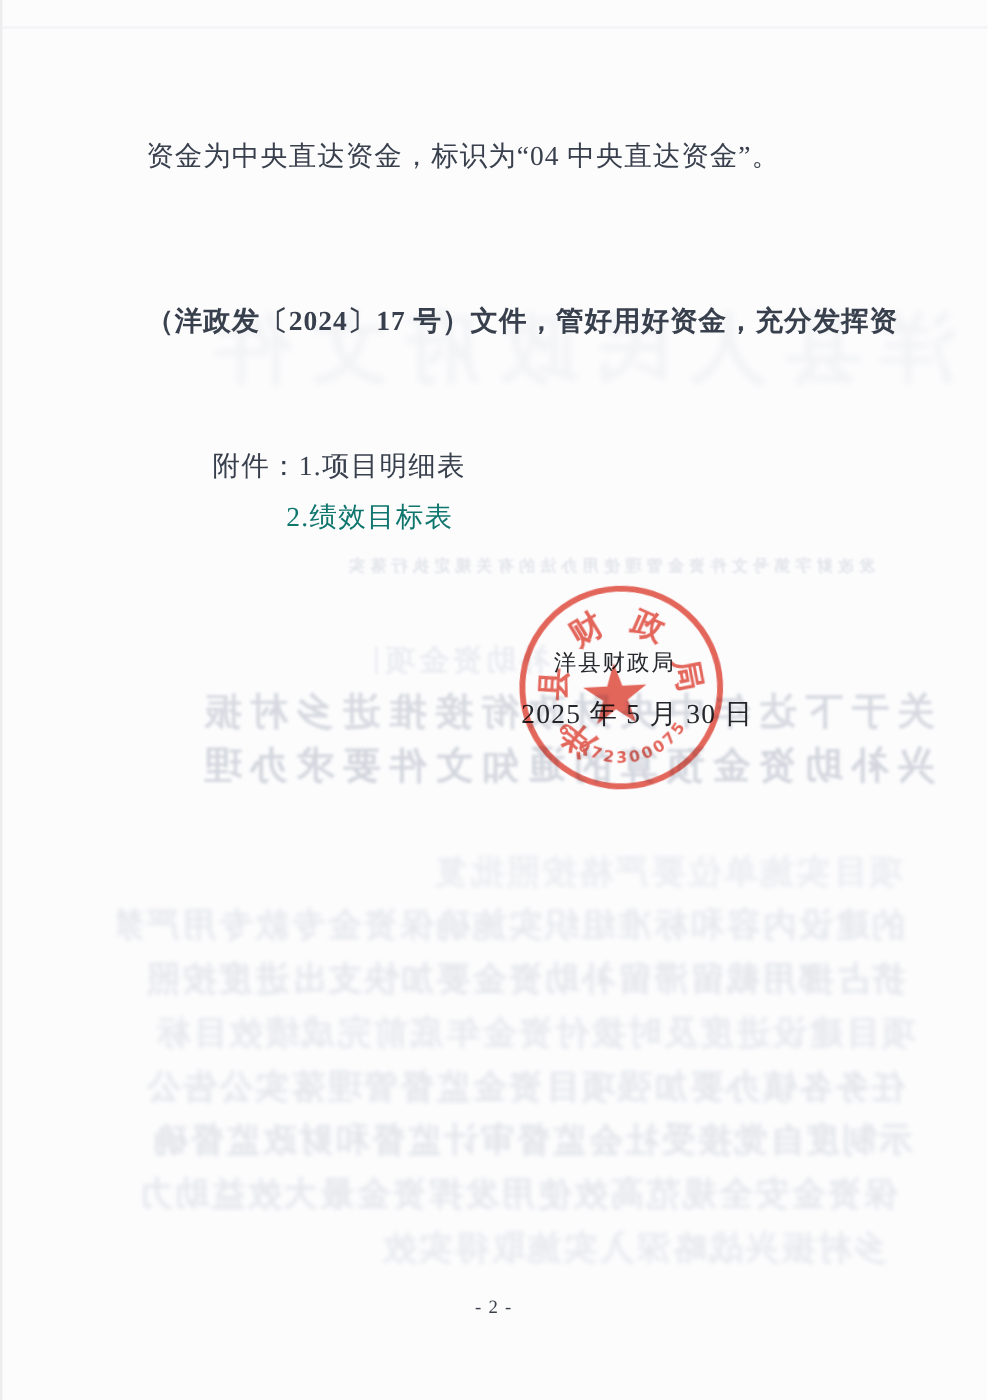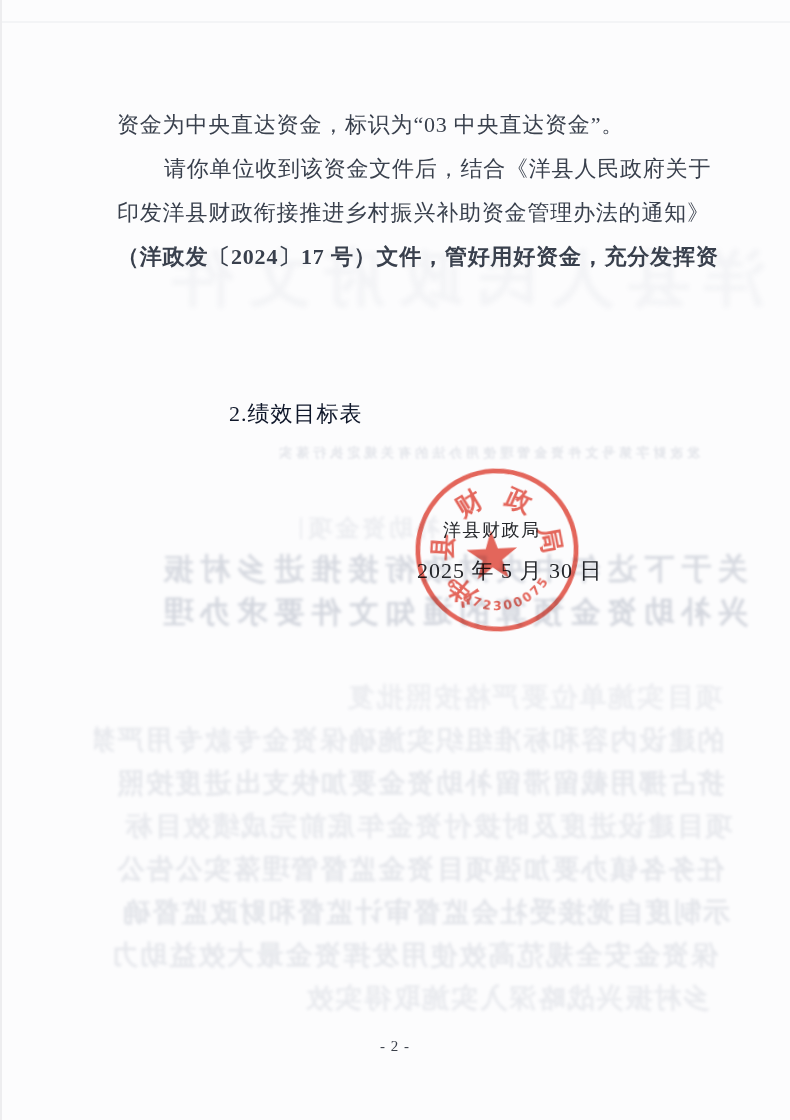--- a/index.html
+++ b/index.html
@@ -26,21 +26,21 @@
     white-space: nowrap;
     z-index: 3;
   }
   .l1 { top: 110px; }
   .l2 { top: 154px; padding-left: 47px; }
   .l3 { top: 198px; }
   .l4 { top: 242px; font-weight: bold; }
   .l5 { top: 286px; }
 
   .att1 { position: absolute; left: 170px; top: 358px; font-size: 22px; letter-spacing: 1px; color: #39404d; z-index: 3; }
-  .att2 { position: absolute; left: 229px; top: 399px; font-size: 22px; letter-spacing: 1px; color: #0f172a; z-index: 3; }
+  .att2 { position: absolute; left: 229px; top: 399px; font-size: 22px; letter-spacing: 1px; color: #0f766e; z-index: 3; }
 
   
   .sig-org  { position: absolute; left: 443px; top: 518px; font-size: 18px; letter-spacing: 1.5px; color: #26282c; z-index: 6; mix-blend-mode: multiply; }
   .sig-date { position: absolute; left: 417px; top: 556px; font-size: 22px; letter-spacing: 1px; color: #26282c; z-index: 6; mix-blend-mode: multiply; }
 
   
   .seal {
     position: absolute;
     left: 411px;
     top: 464px;
@@ -99,25 +99,24 @@
   <div class="bleed bl-d2">兴补助资金预算的通知文件要求办理</div>
   <div class="bleed bl-e bl-e1">项目实施单位要严格按照批复</div>
   <div class="bleed bl-e bl-e2">的建设内容和标准组织实施确保资金专款专用严禁</div>
   <div class="bleed bl-e bl-e3">挤占挪用截留滞留补助资金要加快支出进度按照</div>
   <div class="bleed bl-e bl-e4">项目建设进度及时拨付资金年底前完成绩效目标</div>
   <div class="bleed bl-e bl-e5">任务各镇办要加强项目资金监督管理落实公告公</div>
   <div class="bleed bl-e bl-e6">示制度自觉接受社会监督审计监督和财政监督确</div>
   <div class="bleed bl-e bl-e7">保资金安全规范高效使用发挥资金最大效益助力</div>
   <div class="bleed bl-e bl-e8">乡村振兴战略深入实施取得实效</div>
 
-  <div class="body-line l1">资金为中央直达资金，标识为“03 中央直达资金”。</div>
-  <div class="body-line l2">请你单位收到该资金文件后，结合《洋县人民政府关于</div>
-  <div class="body-line l3">印发洋县财政衔接推进乡村振兴补助资金管理办法的通知》</div>
+  <div class="body-line l1">资金为中央直达资金，标识为“04 中央直达资金”。</div>
   <div class="body-line l4">（洋政发〔2024〕17 号）文件，管好用好资金，充分发挥资</div>
 
+  <div class="att1">附件：1.项目明细表</div>
   <div class="att2">2.绩效目标表</div>
 
   <svg class="seal" viewBox="0 0 200 200" xmlns="http://www.w3.org/2000/svg">
     <defs>
       <path id="seal-code-arc" d="M 38.2 132.9 A 70 70 0 0 0 161.8 132.9" fill="none"></path>
     </defs>
     <circle cx="100" cy="100" r="92" fill="none" stroke="#e4564a" stroke-width="5.5"></circle>
     <polygon fill="#e4564a" points="94,77 101.1,98.3 123.5,98.4 105.4,111.7 112.2,133.1 94,120 75.8,133.1 82.6,111.7 64.5,98.4 87,98.3"></polygon>
     <text x="100" y="47" text-anchor="middle" font-size="30" fill="#e4564a" transform="rotate(-138 100 100)">洋</text>
     <text x="100" y="47" text-anchor="middle" font-size="30" fill="#e4564a" transform="rotate(-84 100 100)">县</text>

